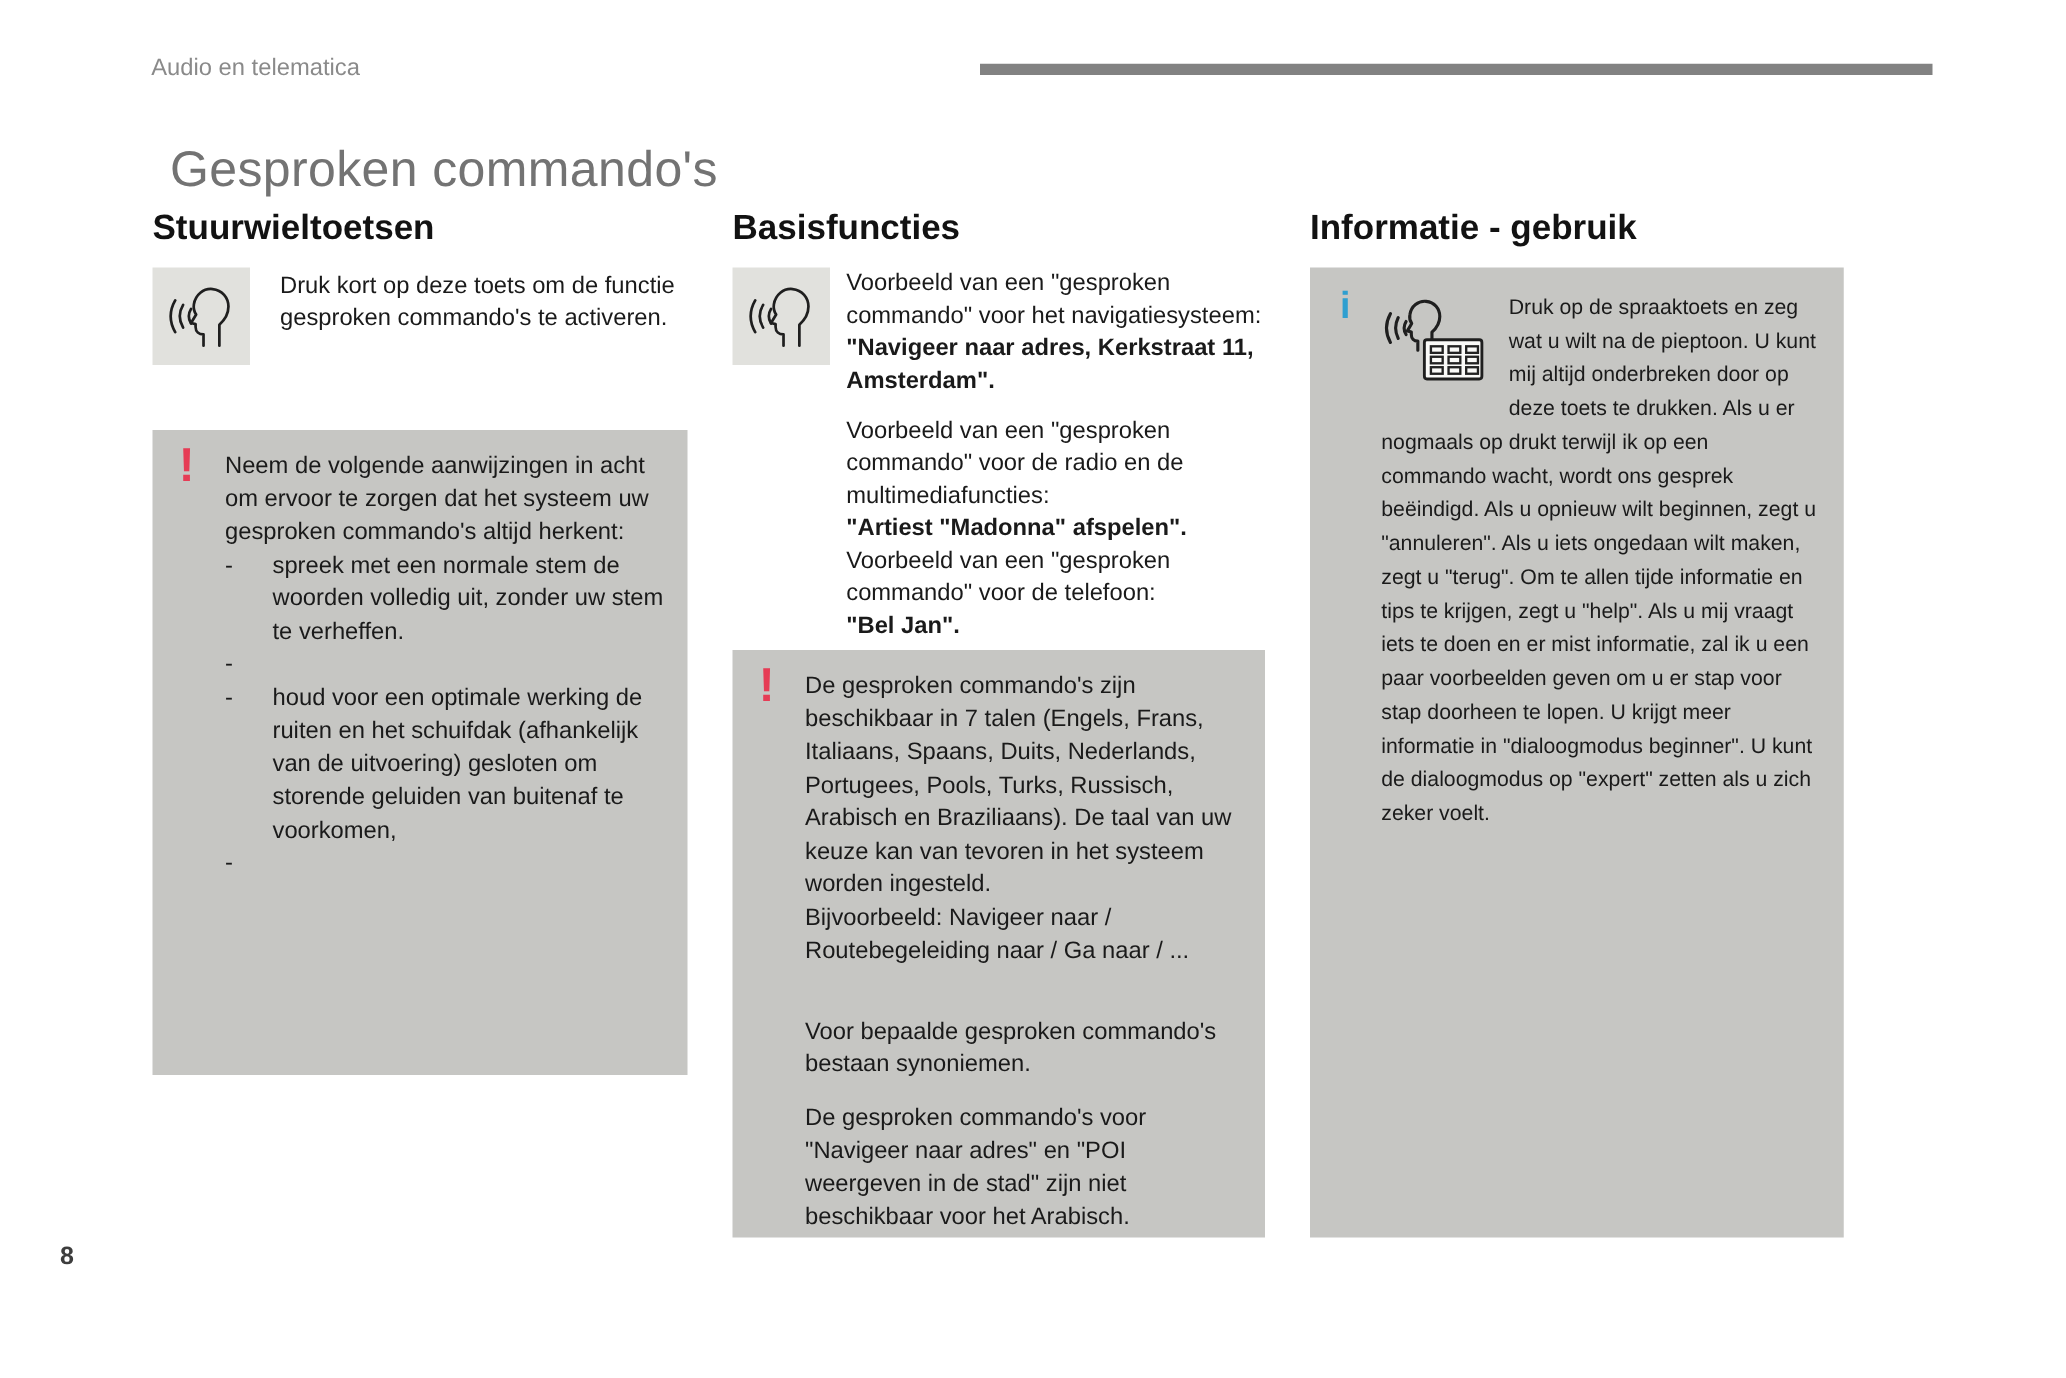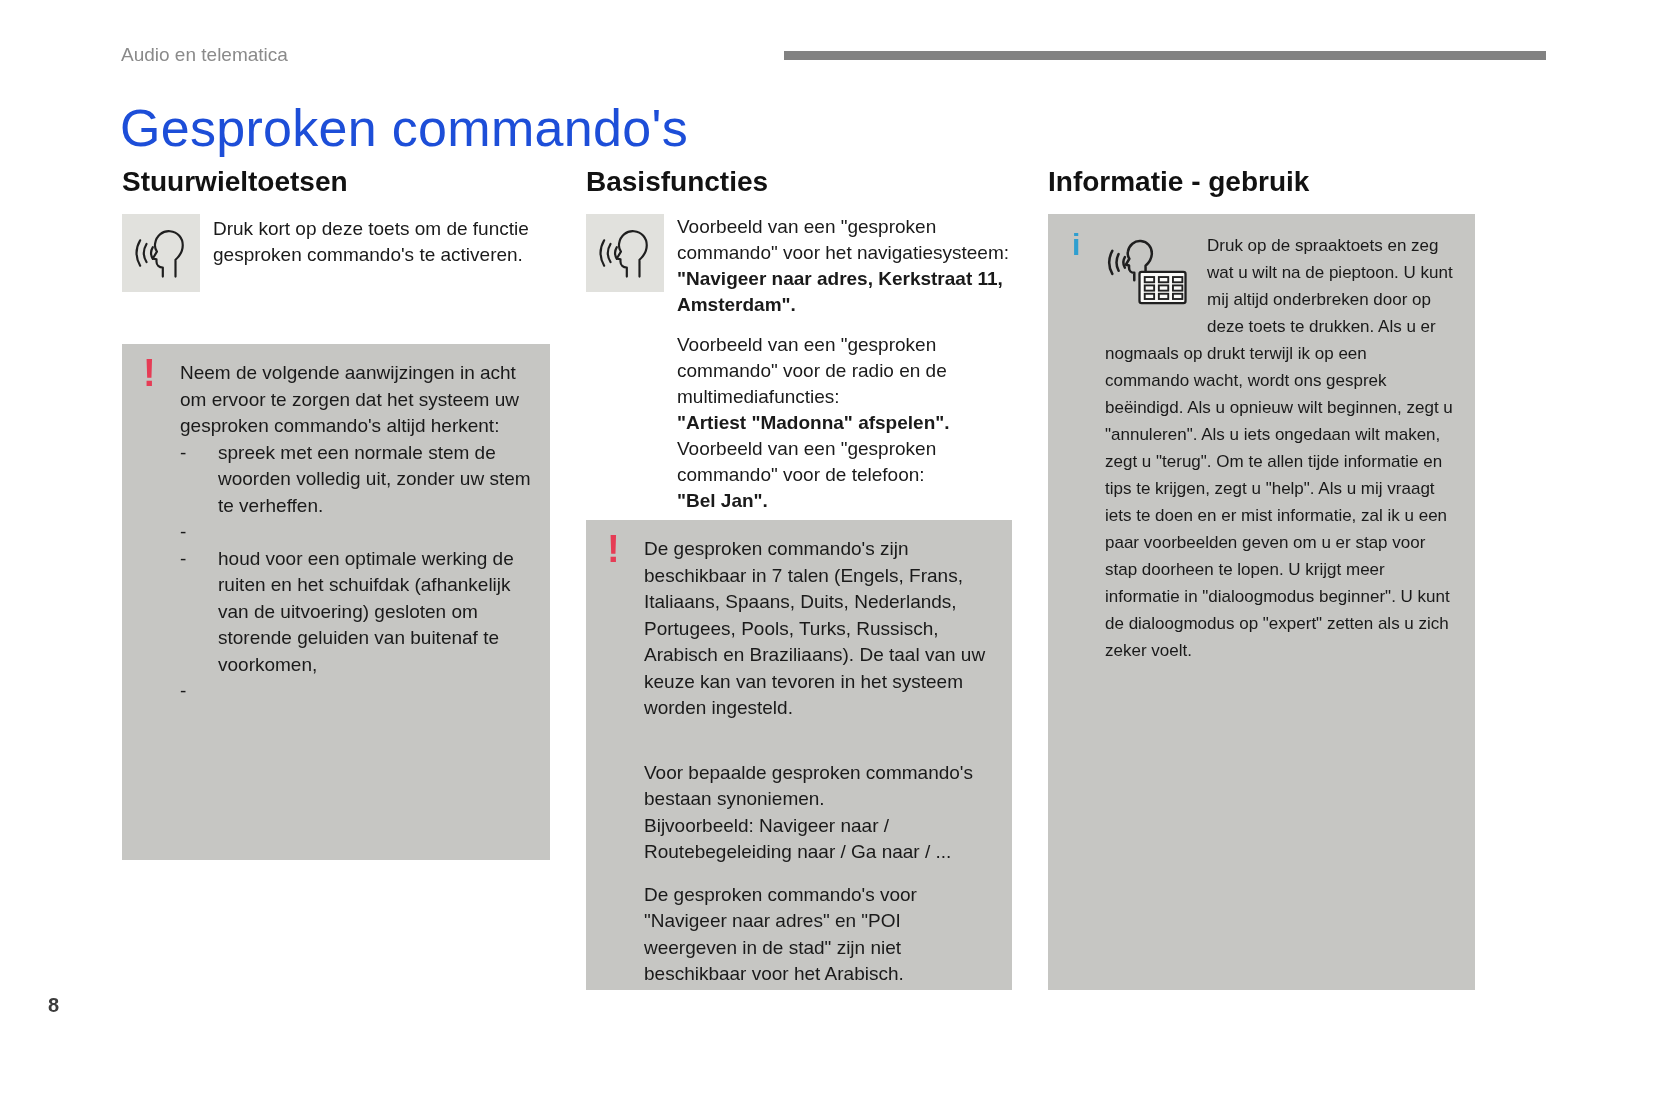--- a/index.html
+++ b/index.html
@@ -14,35 +14,35 @@
 
   .section-label {
     position: absolute; left: 121px; top: 44px;
     font-size: 19px; color: #8a8a8a;
   }
   .top-bar {
     position: absolute; left: 784px; top: 51px;
     width: 762px; height: 9px; background: #828282;
   }
   .page-title {
-    position: absolute; left: 120px; top: 98px; margin: 0;
-    font-size: 52px; font-weight: 400; color: #1d4ed8;
+    position: absolute; left: 120px; top: 98px; margin: 16px;
+    font-size: 40px; font-weight: 400; color: #737373;
     letter-spacing: 0.3px;
   }
 
   .column { position: absolute; top: 166px; }
   #col-steering { left: 122px; width: 428px; }
   #col-basics   { left: 586px; width: 426px; }
   #col-info     { left: 1048px; width: 427px; }
 
   .col-heading {
     margin: 0; font-size: 28px; font-weight: 700; color: #121212;
   }
 
-  .icon-row { display: flex; gap: 13px; margin-top: 16px; }
+  .icon-row { display: flex; gap: 24px; margin-top: 16px; }
   .icon-box {
     width: 78px; height: 78px; flex: 0 0 78px;
     background: #e1e1dd;
     display: flex; align-items: center; justify-content: center;
   }
   .intro { font-size: 19px; line-height: 26px; padding-top: 2px; }
 
   .note-box {
     position: absolute; left: 0; width: 100%;
     background: #c6c6c3; box-sizing: border-box;
@@ -151,22 +151,22 @@
       <span class="blk mt14">Voorbeeld van een "gesproken commando" voor de radio en de multimediafuncties:</span>
       <span class="blk b">"Artiest "Madonna" afspelen".</span>
       <span class="blk">Voorbeeld van een "gesproken commando" voor de telefoon:</span>
       <span class="blk b">"Bel Jan".</span>
     </div>
   </div>
 
   <div class="note-box" id="basics-box">
     <span class="excl">!</span>
     <div class="note-text">De gesproken commando's zijn beschikbaar in 7 talen (Engels, Frans, Italiaans, Spaans, Duits, Nederlands, Portugees, Pools, Turks, Russisch, Arabisch en Braziliaans). De taal van uw keuze kan van tevoren in het systeem worden ingesteld.</div>
+    <div class="note-text">Bijvoorbeeld: Navigeer naar / Routebegeleiding naar / Ga naar / ...</div>
     <div class="note-text mt38">Voor bepaalde gesproken commando's bestaan synoniemen.</div>
-    <div class="note-text">Bijvoorbeeld: Navigeer naar / Routebegeleiding naar / Ga naar / ...</div>
     <div class="note-text mt16">De gesproken commando's voor "Navigeer naar adres" en "POI weergeven in de stad" zijn niet beschikbaar voor het Arabisch.</div>
   </div>
 </section>
 
 <section class="column" id="col-info">
   <h2 class="col-heading">Informatie - gebruik</h2>
 
   <div class="info-box">
     <span class="info-i">i</span>
     <div class="info-body">

